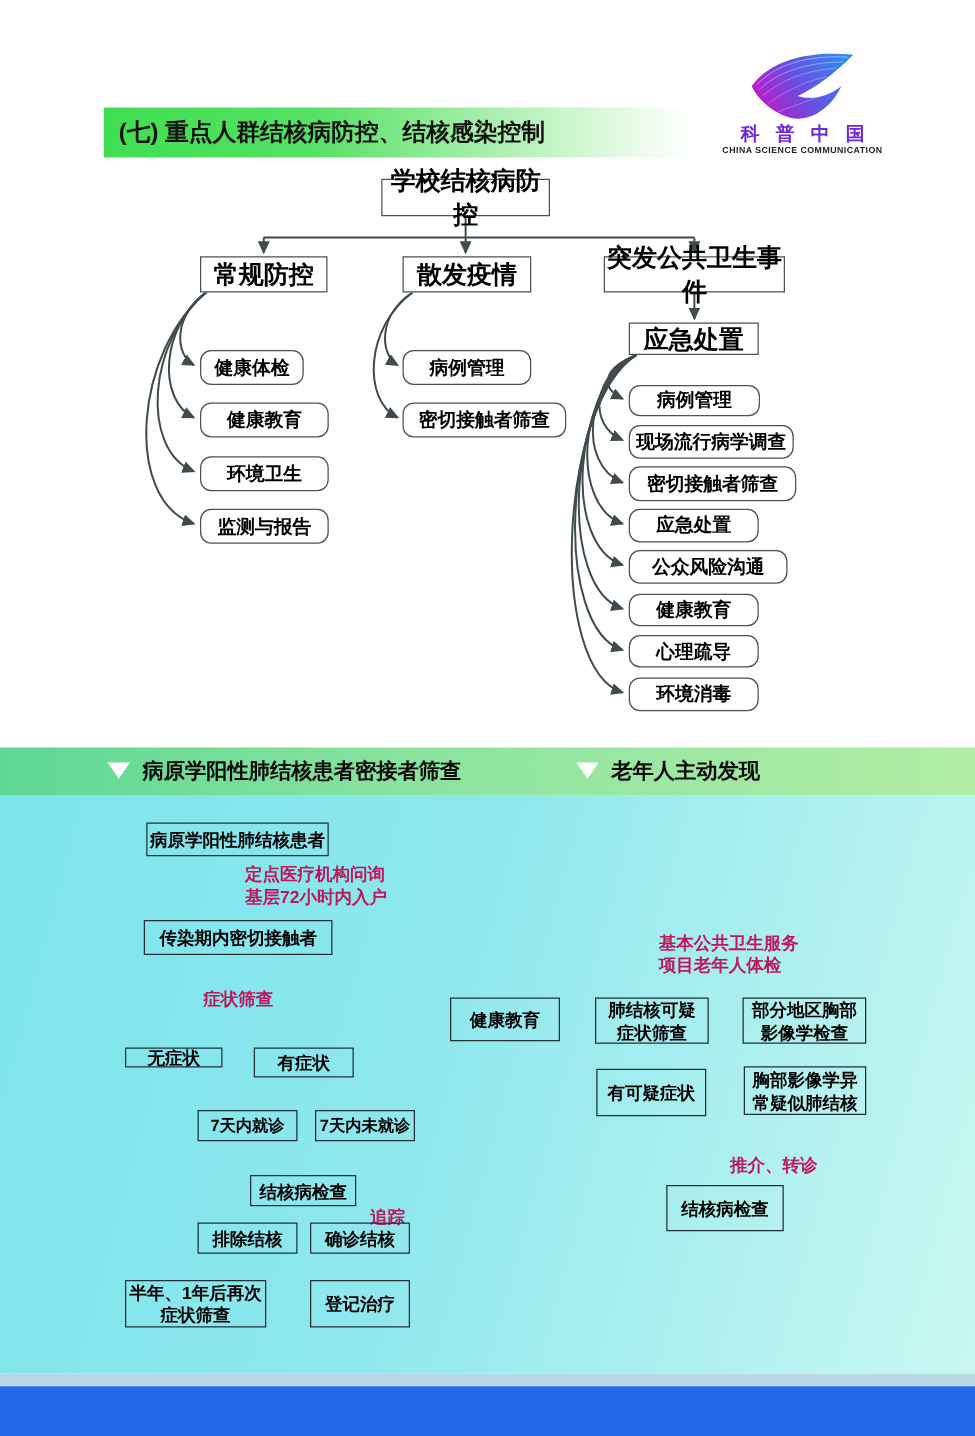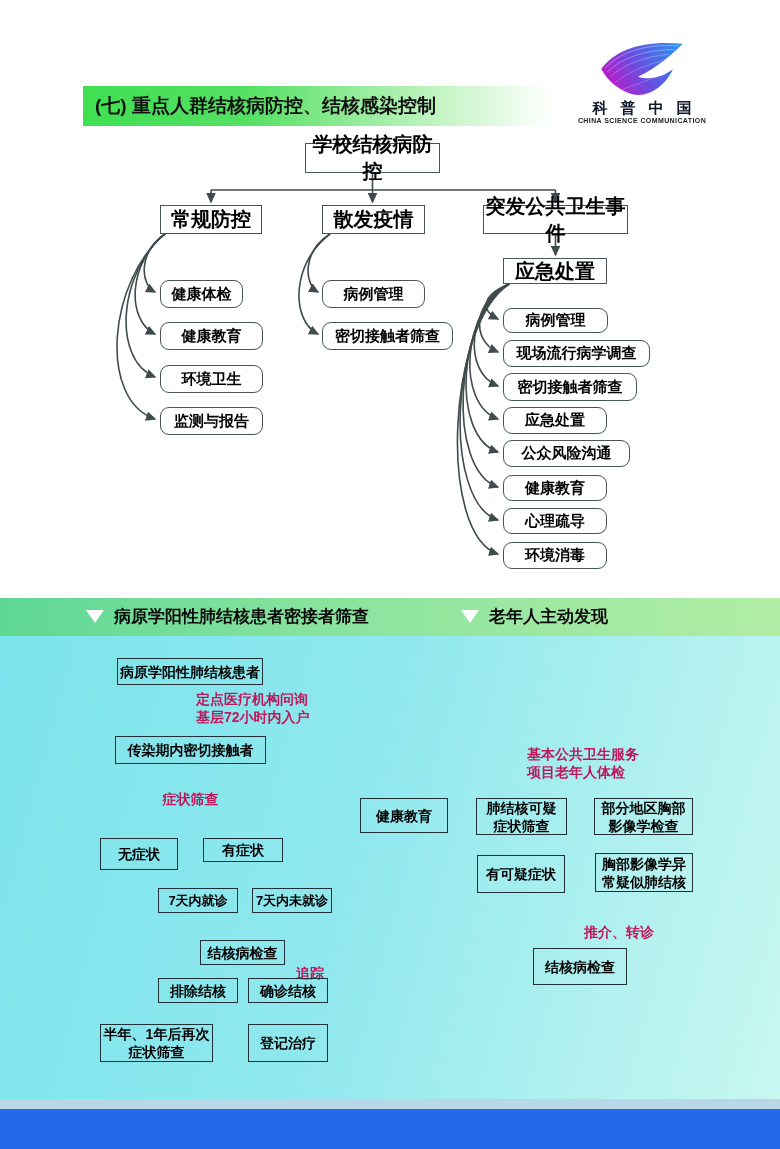--- a/index.html
+++ b/index.html
@@ -9,21 +9,21 @@
   }
   *{margin:0;padding:0;box-sizing:border-box;}
   body{background:#888;font-family:"Liberation Sans","DejaVu Sans",sans-serif;}
   #canvas{position:relative;width:780px;height:1149px;background:#ffffff;overflow:hidden;margin:0 auto;}
 
   
   .title-band{position:absolute;left:83px;top:86px;width:470px;height:40px;
     background:linear-gradient(to right,var(--header-green) 0%,#55e063 35%,#c9f5c9 78%,#ffffff 100%);
     display:flex;align-items:center;padding-left:12px;font-size:19px;font-weight:bold;color:#111;}
   .logo{position:absolute;left:576px;top:38px;width:132px;text-align:center;}
-  .logo-cn{font-size:15px;font-weight:bold;color:#0f172a;letter-spacing:13px;margin-left:13px;line-height:16px;}
+  .logo-cn{font-size:15px;font-weight:bold;color:#6d28d9;letter-spacing:13px;margin-left:13px;line-height:16px;}
   .logo-en{font-size:7px;font-weight:bold;color:#222;letter-spacing:0.4px;line-height:9px;}
 
   
   .box,.rbox,.tbox{position:absolute;display:flex;align-items:center;justify-content:center;
     text-align:center;color:#000;white-space:pre-line;}
   .box{background:#fff;border:1.6px solid #46545c;font-size:20px;font-weight:bold;}
   .rbox{background:#fff;border:1.6px solid #46545c;border-radius:9px;font-size:15px;font-weight:bold;}
   .tbox{background:transparent;border:1.6px solid #203036;font-size:14px;font-weight:bold;line-height:18px;}
   .fs13{font-size:13px;}
   .edge-label{position:absolute;font-size:14px;font-weight:bold;color:#be185d;white-space:pre-line;line-height:18px;text-align:left;}
@@ -153,21 +153,21 @@
 
   <div class="rbox" style="left:160px;top:280px;width:83px;height:28px;text-align:right;">健康体检</div>
   <div class="rbox" style="left:160px;top:322px;width:103px;height:28px;">健康教育</div>
   <div class="rbox" style="left:160px;top:365px;width:103px;height:28px;">环境卫生</div>
   <div class="rbox" style="left:160px;top:407px;width:103px;height:28px;">监测与报告</div>
 
   <div class="rbox" style="left:322px;top:280px;width:103px;height:28px;">病例管理</div>
   <div class="rbox" style="left:322px;top:322px;width:131px;height:28px;">密切接触者筛查</div>
 
   <div class="rbox" style="left:503px;top:308px;width:105px;height:25px;">病例管理</div>
-  <div class="rbox" style="left:503px;top:340px;width:147px;height:27px;">现场流行病学调查</div>
+  <div class="rbox" style="left:503px;top:340px;width:132px;height:27px;">现场流行病学调查</div>
   <div class="rbox" style="left:503px;top:373px;width:134px;height:28px;">密切接触者筛查</div>
   <div class="rbox" style="left:503px;top:407px;width:104px;height:27px;">应急处置</div>
   <div class="rbox" style="left:503px;top:440px;width:127px;height:27px;">公众风险沟通</div>
   <div class="rbox" style="left:503px;top:475px;width:104px;height:26px;">健康教育</div>
   <div class="rbox" style="left:503px;top:508px;width:104px;height:26px;">心理疏导</div>
   <div class="rbox" style="left:503px;top:542px;width:104px;height:27px;">环境消毒</div>
 
   <div class="band"></div>
   <div class="cyan-bg"></div>
   <div class="strip"></div>
@@ -180,21 +180,21 @@
   <div class="section-head" style="left:461px;">
     <div class="tri"></div>
     <div class="section-title">老年人主动发现</div>
   </div>
 
   <div class="tbox" style="left:117px;top:658px;width:146px;height:27px;">病原学阳性肺结核患者</div>
   <div class="edge-label" style="left:196px;top:690px;">定点医疗机构问询
 基层72小时内入户</div>
   <div class="tbox" style="left:115px;top:736px;width:151px;height:28px;">传染期内密切接触者</div>
   <div class="edge-label" style="left:148px;top:790px;width:85px;text-align:center;">症状筛查</div>
-  <div class="tbox" style="left:100px;top:838px;width:78px;height:32px;">无症状</div>
+  <div class="tbox" style="left:100px;top:838px;width:78px;height:16px;">无症状</div>
   <div class="tbox" style="left:203px;top:838px;width:80px;height:24px;">有症状</div>
   <div class="tbox fs13" style="left:158px;top:888px;width:80px;height:25px;">7天内就诊</div>
   <div class="tbox fs13" style="left:252px;top:888px;width:80px;height:25px;">7天内未就诊</div>
   <div class="edge-label" style="left:296px;top:964px;">追踪</div>
   <div class="tbox" style="left:200px;top:940px;width:85px;height:25px;">结核病检查</div>
   <div class="tbox" style="left:158px;top:978px;width:80px;height:25px;">排除结核</div>
   <div class="tbox" style="left:248px;top:978px;width:80px;height:25px;">确诊结核</div>
   <div class="tbox" style="left:100px;top:1024px;width:113px;height:38px;">半年、1年后再次
 症状筛查</div>
   <div class="tbox" style="left:248px;top:1024px;width:80px;height:38px;">登记治疗</div>

